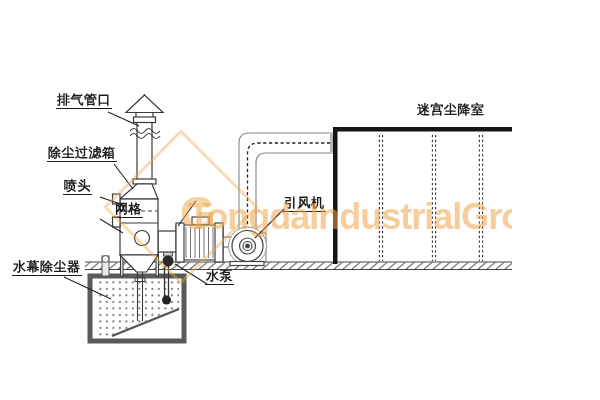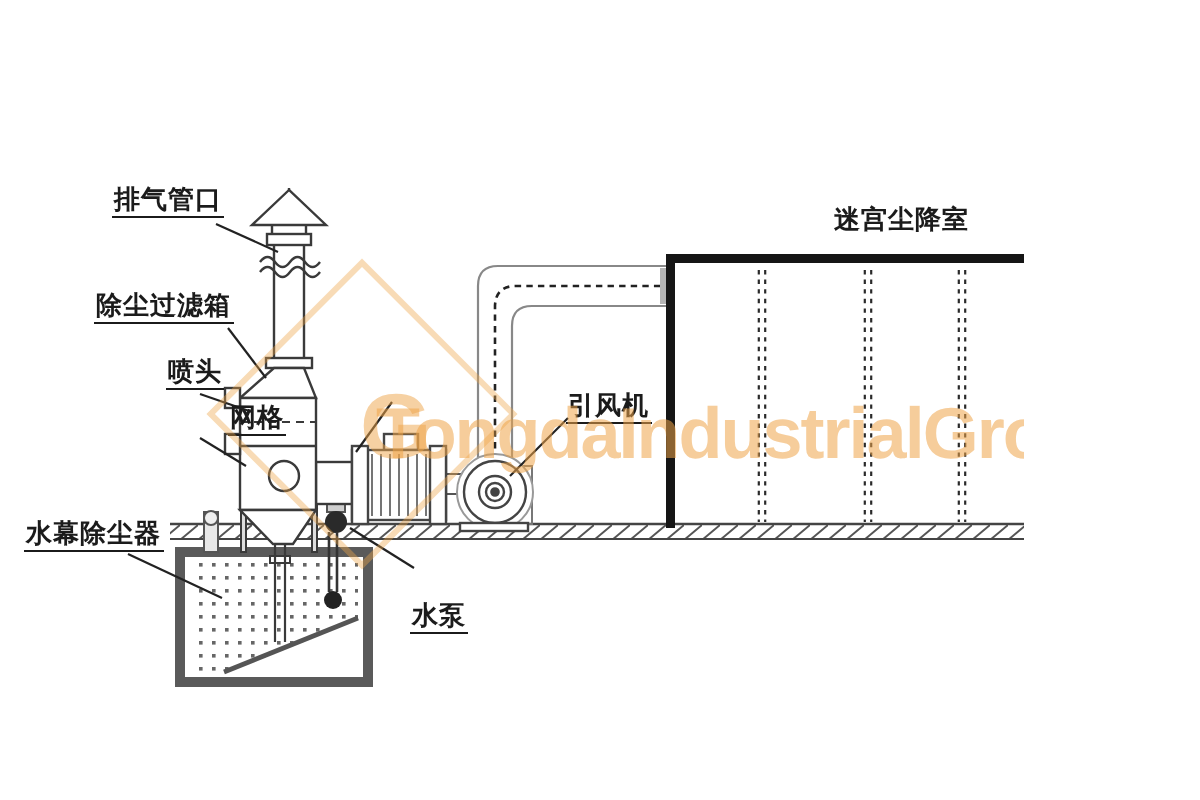--- a/index.html
+++ b/index.html
@@ -179,24 +179,24 @@
       <line x1="100" y1="219" x2="123" y2="233"></line>
       <line x1="64" y1="277" x2="111" y2="299"></line>
       <line x1="196" y1="201" x2="178" y2="226"></line>
       <line x1="284" y1="209" x2="255" y2="238"></line>
       <line x1="207" y1="284" x2="175" y2="264"></line>
     </g>
   </svg>
 
   <div class="lbl" style="left:56px; top:93px;">排气管口</div>
   <div class="lbl" style="left:47px; top:146px;">除尘过滤箱</div>
-  <div class="lbl" style="left:63px; top:179px;margin-left:20px;">喷头</div>
+  <div class="lbl" style="left:63px; top:179px;">喷头</div>
   <div class="lbl" style="left:66px; top:202px;margin-left:48px;">网格</div>
   <div class="lbl" style="left:12px; top:260px;">水幕除尘器</div>
   <div class="lbl" style="left:283px; top:196px;">引风机</div>
-  <div class="lbl" style="left:205px; top:269px;margin-top:32px;">水泵</div>
+  <div class="lbl" style="left:205px; top:269px;">水泵</div>
   <div class="lbl no-line" style="left:416px; top:104px;font-family:Liberation Mono, monospace;">迷宫尘降室</div>
 
   <div class="watermark-diamond"></div>
   <div class="watermark-letter">G</div>
   <div class="watermark-text">TongdaIndustrialGroup</div>
 
 </div>
 
 </body></html>

